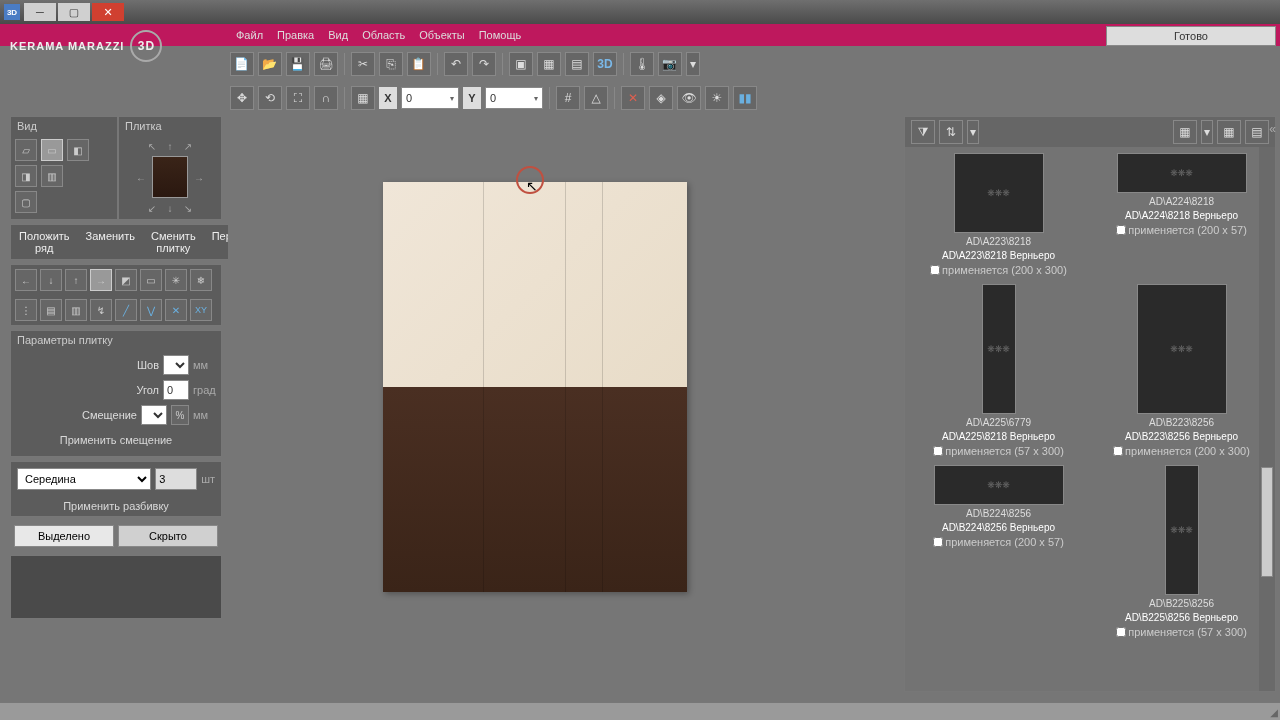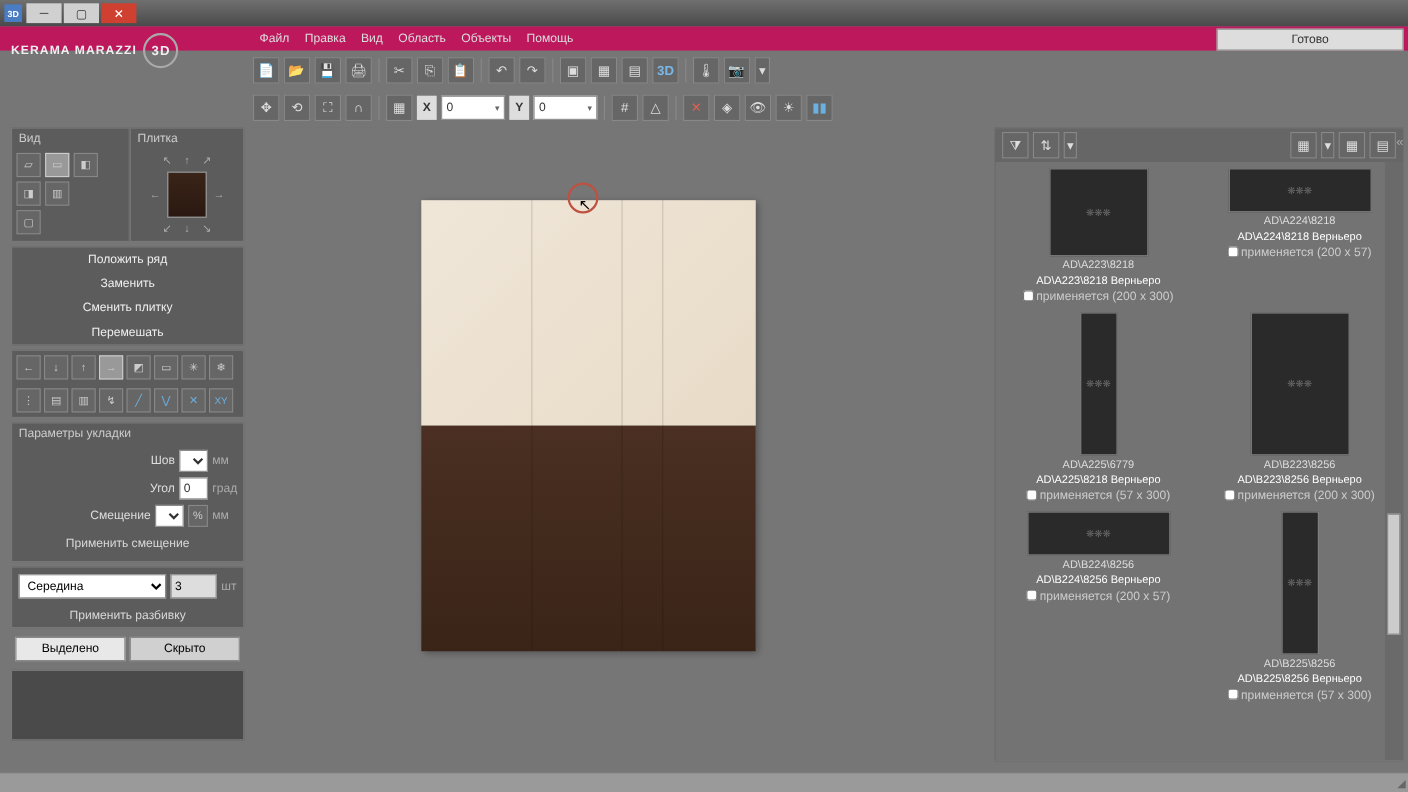--- a/index.html
+++ b/index.html
@@ -26,21 +26,21 @@
 .panelgroup{background:#5c5c5c;border:1px solid #777;margin-bottom:4px}
 .panelheader{color:#ccc;padding:3px 6px;font-size:11px}
 .panelbody{padding:4px;display:flex;flex-wrap:wrap;gap:4px}
 .pbtn{width:22px;height:22px;background:#666;border:1px solid #888;cursor:pointer;display:flex;align-items:center;justify-content:center;color:#ccc;font-size:10px}
 .pbtn.sel{background:#999;border:1px solid #ccc}
 .twoCol{display:flex}
 .tilepanel{flex:1;padding:4px;display:flex;flex-direction:column;align-items:center;gap:3px}
 .tilepanel .thumb{width:36px;height:42px;background:linear-gradient(#3a2418,#2a1810);border:1px solid #999}
 .arrowbtn{width:14px;height:14px;color:#aaa;display:flex;align-items:center;justify-content:center;font-size:10px;cursor:pointer}
 .tilerow{display:flex;align-items:center;gap:4px}
-.actionlist{display:flex;flex-direction:column}
+.actionlist{display:flex;}
 .actionlist div{color:#eee;padding:5px 8px;text-align:center;cursor:pointer}
 .anchorgrid{display:grid;grid-template-columns:repeat(3,24px);gap:3px;padding:4px}
 .anchorgrid .pbtn{width:24px;height:24px}
 .arrowrow{display:flex;gap:3px;padding:4px}
 .paramtable{padding:6px;color:#ddd}
 .paramrow{display:flex;align-items:center;gap:4px;margin-bottom:5px;justify-content:flex-end}
 .paramrow label{width:70px;text-align:right}
 .paramrow input,.paramrow select{width:26px;height:20px;background:#fff;border:1px solid #888;padding:0 3px;color:#333}
 .paramrow .unit{width:22px;color:#aaa}
 .applybtn{color:#d8d8d8;text-align:center;padding:4px;cursor:pointer}
@@ -60,21 +60,21 @@
 .cursor::after{content:"↖";position:absolute;left:8px;top:10px;font-size:14px;color:#000}
 .rightpanel{position:absolute;right:4px;top:116px;width:372px;height:576px;background:#5a5a5a;border:1px solid #777;display:flex;flex-direction:column}
 .rtoolbar{height:30px;background:#666;display:flex;align-items:center;gap:4px;padding:0 6px}
 .rtoolbar .spacer{flex:1}
 .catalog{flex:1;overflow-y:auto;background:#737373;padding:6px;position:relative}
 .catgrid{display:grid;grid-template-columns:1fr 1fr;gap:8px}
 .catitem{display:flex;flex-direction:column;align-items:center;gap:3px}
 .catthumb{border:1px solid #888;background:#2a2a2a;display:flex;align-items:center;justify-content:center;color:#666;font-size:9px}
 .catcode{color:#ddd;font-size:10px}
 .catname{color:#fff;font-size:10px}
-.catmeta{display:flex;gap:2px;color:#ccc;font-size:9px}
+.catmeta{display:flex;align-items:center;gap:2px;color:#ccc;font-size:9px}
 .catmeta input[type=checkbox]{width:10px;height:10px}
 .scrollbar{position:absolute;right:0;top:0;bottom:0;width:16px;background:#6a6a6a}
 .scrollbar .sthumb{position:absolute;left:2px;right:2px;top:320px;height:110px;background:#ccc;border:1px solid #888}
 .collapse{position:absolute;right:4px;top:122px;color:#aaa;font-size:12px;cursor:pointer}
 .statusbar{position:absolute;left:0;right:0;bottom:0;height:18px;background:#9a9a9a;border-top:1px solid #777}
 .statusbar .resize{position:absolute;right:2px;bottom:2px;color:#666;font-size:10px}
 </style>
 </head>
 <body>
 
@@ -214,21 +214,21 @@
       <div class="pbtn">▥</div>
       <div class="pbtn">↯</div>
       <div class="pbtn" style="color:#6ab0e0">╱</div>
       <div class="pbtn" style="color:#6ab0e0">⋁</div>
       <div class="pbtn" style="color:#6ab0e0">✕</div>
       <div class="pbtn" style="color:#6ab0e0;font-size:9px">XY</div>
     </div>
   </div>
 
   <div class="panelgroup">
-    <div class="panelheader">Параметры укладки</div>
+    <div class="panelheader">Параметры плитку</div>
     <div class="paramtable">
       <div class="paramrow">
           <label>Шов</label>
           <select><option>1,5</option></select>
           <span class="unit">мм</span>
         </div>
       <div class="paramrow">
           <label>Угол</label>
           <input value="0" style="">
           <span class="unit">град</span>

